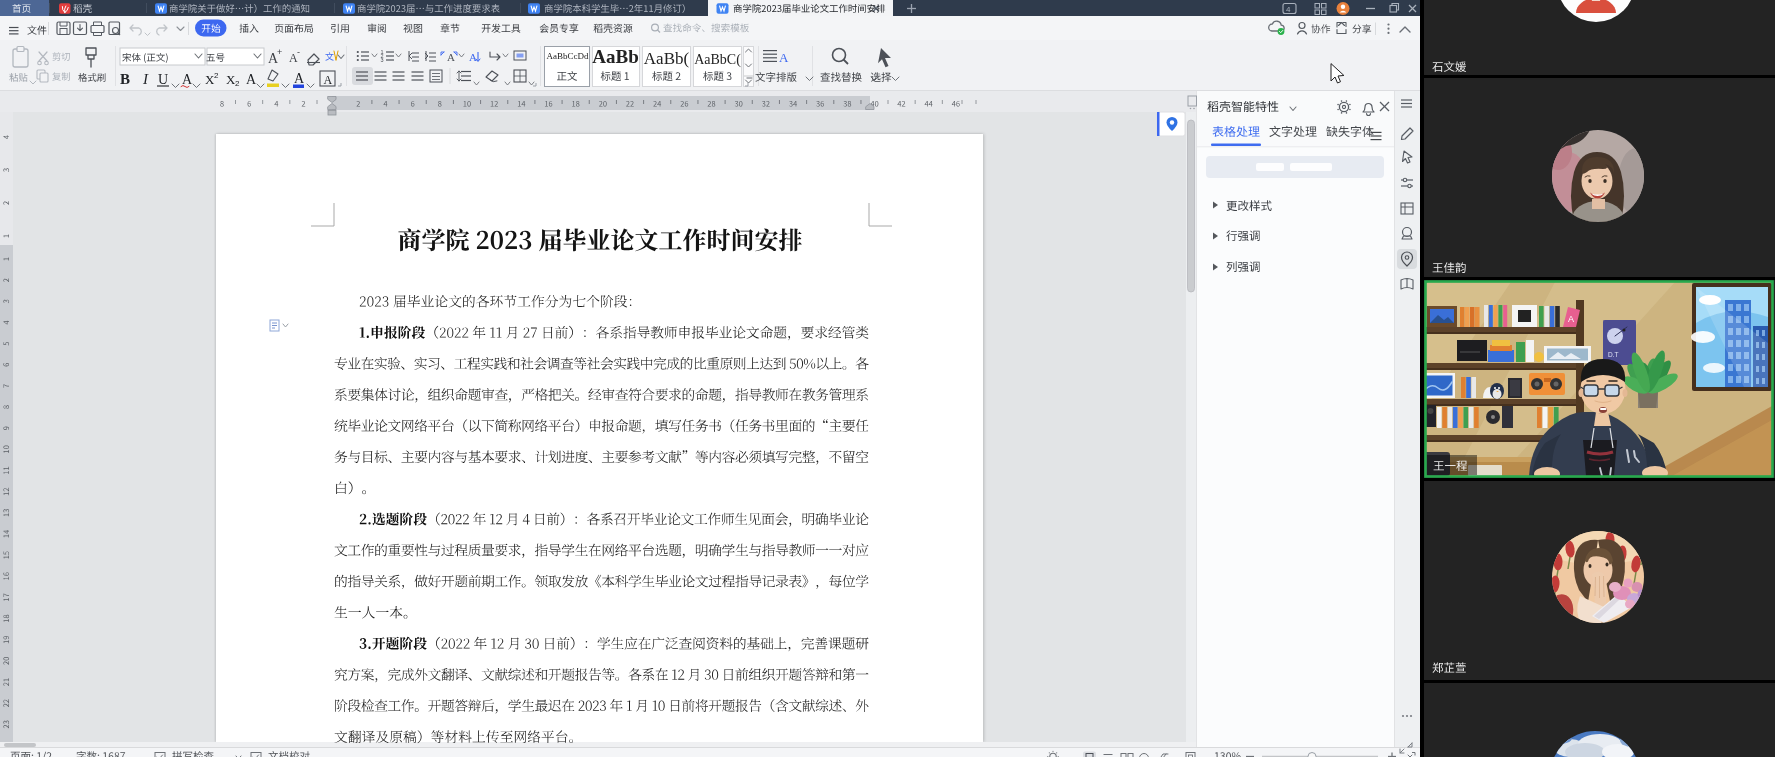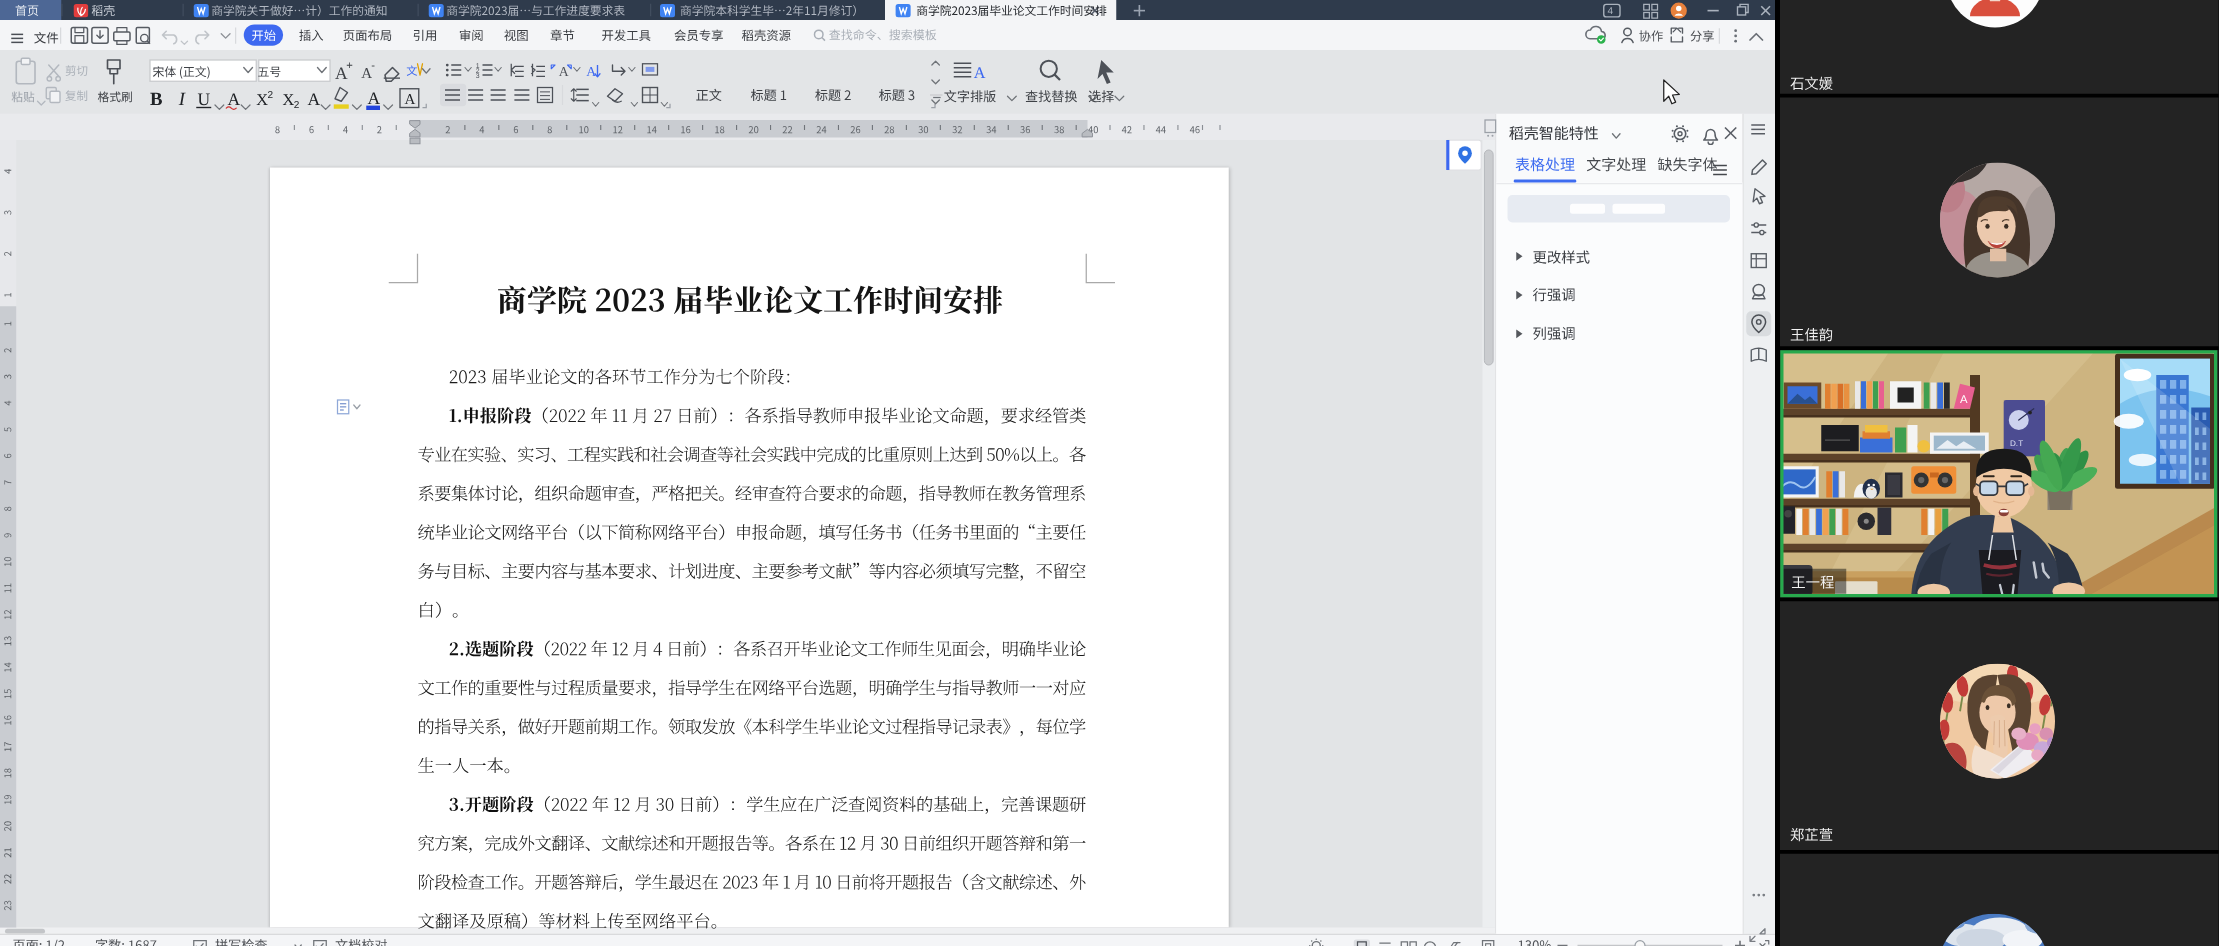--- a/index.html
+++ b/index.html
@@ -30,20 +30,36 @@
  <div id="wps">
   <div id="tabbar">
     <div class="tab" style="left:0;width:49px;background:#4d6795"></div>
     <div class="tab" style="left:708px;width:185px;background:#f3f4f6"></div>
     <div class="tsep" style="left:49px"></div>
     <div class="tsep" style="left:146px"></div>
     <div class="tsep" style="left:334px"></div>
     <div class="tsep" style="left:520px"></div>
   </div>
   <div id="menubar"></div>
+  <div id="ribbon">
+    <div class="vsep" style="left:115px"></div>
+    <div class="vsep" style="left:346px"></div>
+    <div class="vsep" style="left:540px"></div>
+    <div class="vsep" style="left:758px"></div>
+    <div class="vsep" style="left:812px"></div>
+    <div class="stybox" style="left:544px;width:46px;border:1px solid #9aa0a8"></div>
+    <div class="stybox" style="left:592px;width:48px"></div>
+    <div class="stybox" style="left:642px;width:49px"></div>
+    <div class="stybox" style="left:693px;width:49px"></div>
+    <div class="stybox" style="left:743px;width:11px;background:#fbfbfc"></div>
+    <div class="sty1 abs" style="left:544px;top:11px;width:47px;font-size:9px">AaBbCcDd</div>
+    <div class="sty1 abs" style="left:592px;top:6px;width:47px;font-size:19px;font-weight:bold">AaBb</div>
+    <div class="sty1 abs" style="left:642px;top:9px;width:49px;font-size:17px">AaBb(</div>
+    <div class="sty1 abs" style="left:693px;top:12px;width:49px;font-size:14px">AaBbC(</div>
+  </div>
   <div id="rulerrow"></div>
   <div id="docarea">
     <div id="page"></div>
   </div>
   <div id="hscroll">
         <div class="abs" style="left:4px;top:0.5px;width:32px;height:4px;background:#c3c5c8;border-radius:2px"></div>
       </div>
   <div id="statusbar"></div>
   <div id="pane"></div>
   <div id="rtoolbar"></div>

